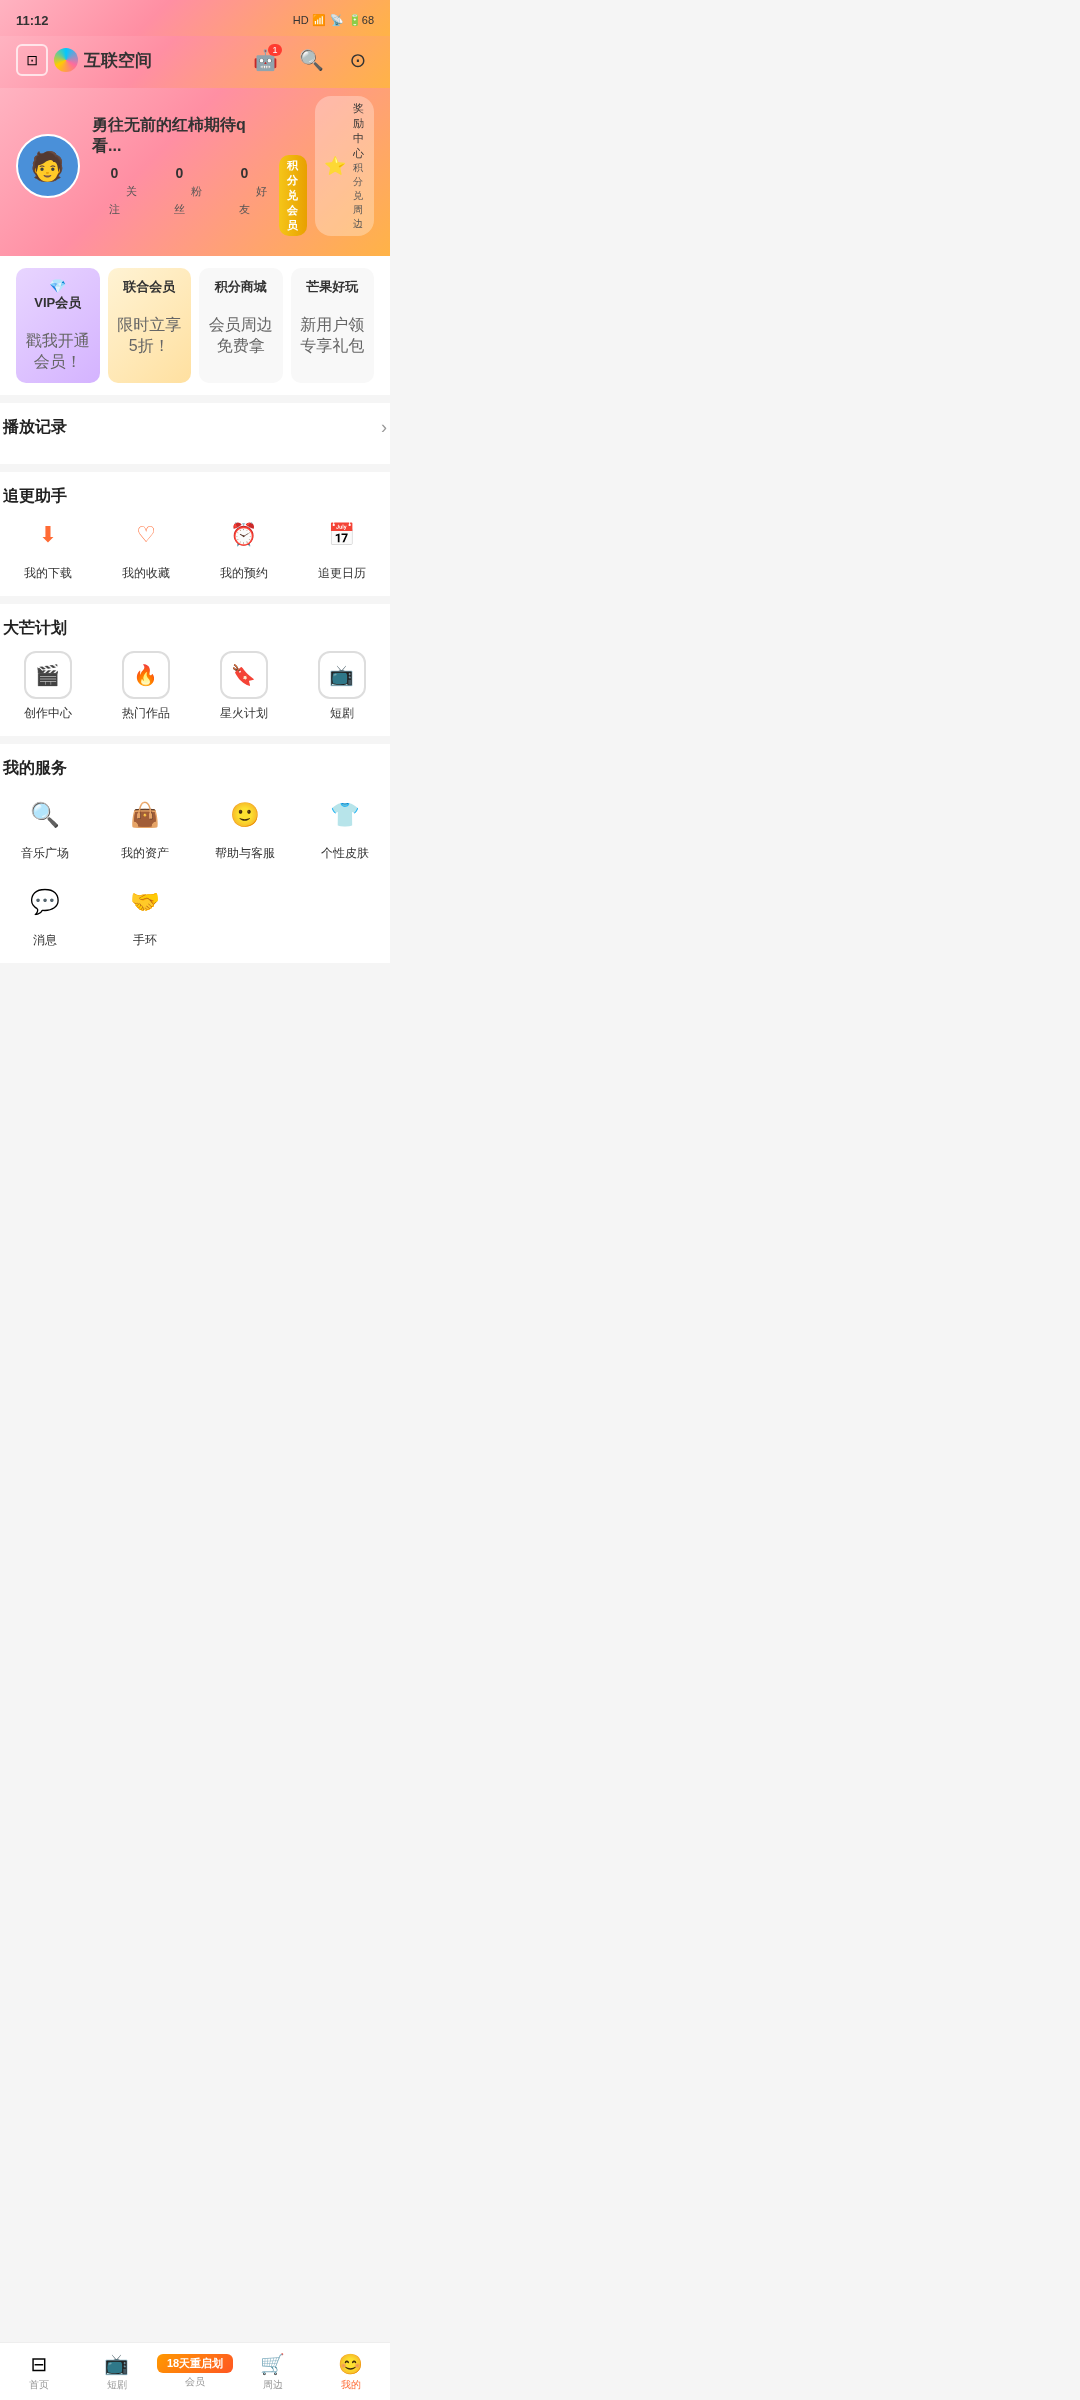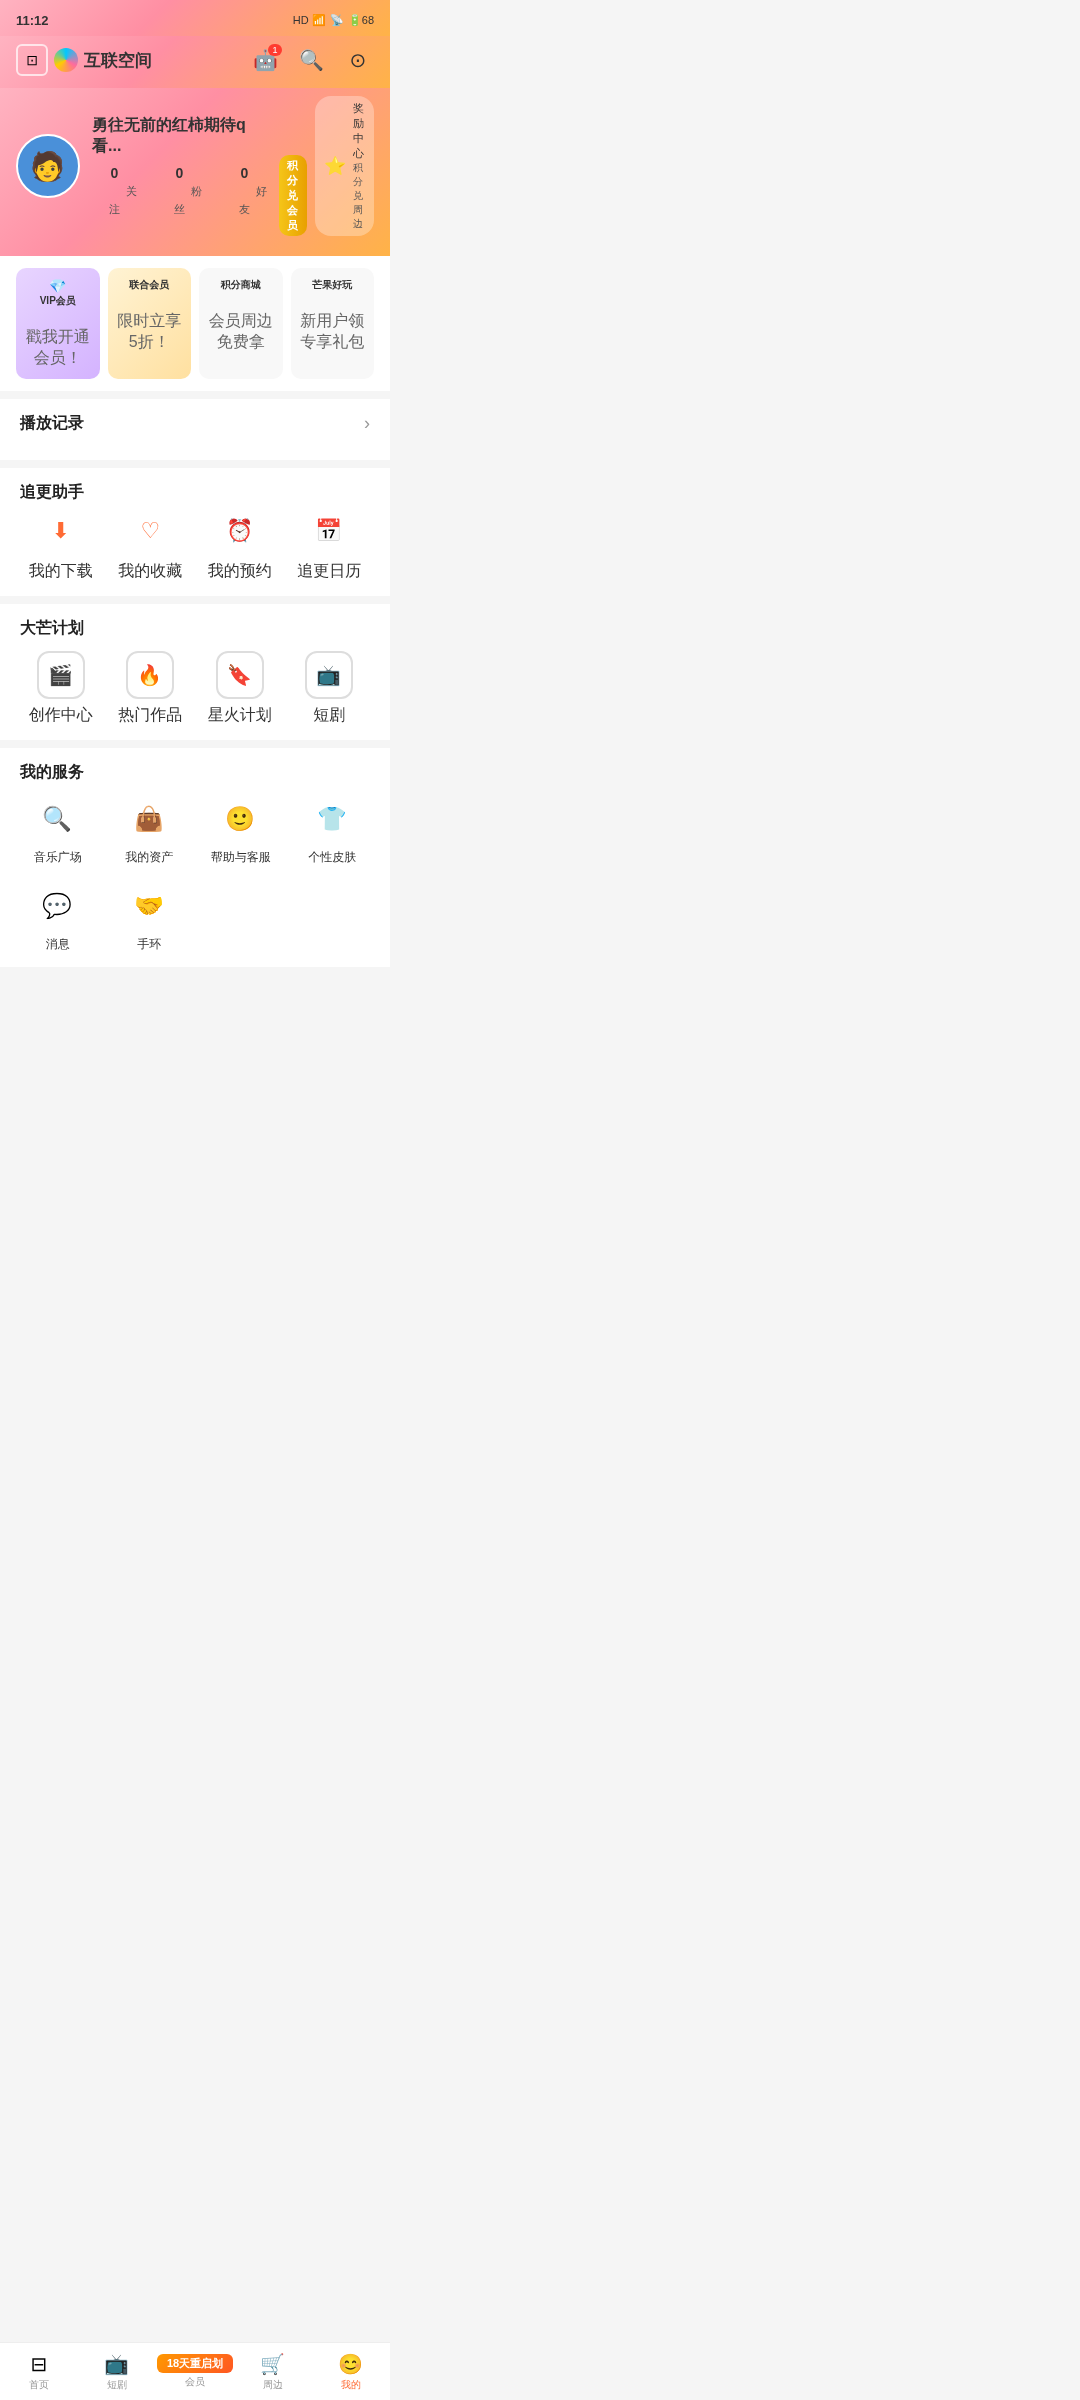--- a/index.html
+++ b/index.html
@@ -128,29 +128,29 @@
     }
     .mem-card-1 {
       background: linear-gradient(135deg, #e8d5ff, #d4b3ff);
       grid-column: span 1;
     }
     .mem-card-2 {
       background: linear-gradient(135deg, #fff3d4, #ffe0a0);
     }
     .mem-card-3 { background: #f8f8f8; }
     .mem-card-4 { background: #f8f8f8; }
-    .mem-title { font-size: 10px; font-weight: 600; color: #333; }
+    .mem-title { font-size: 13px; font-weight: 600; color: #333; }
     .mem-sub { font-size: 16px; color: #666; margin-top: 19px; }
     .vip-icon { font-size: 14px; }
 
     
     .section {
       background: white;
       margin-bottom: 8px;
-      padding: 14px 20px;
+      padding: 14px 3px;
     }
     .section-header {
       display: flex;
       justify-content: space-between;
       align-items: center;
       margin-bottom: 12px;
     }
     .section-title { font-size: 16px; font-weight: 700; color: #222; }
     .section-arrow { font-size: 18px; color: #999; }
 
@@ -164,21 +164,21 @@
     .tool-item {
       display: flex; flex-direction: column;
       align-items: center; gap: 6px;
     }
     .tool-icon-wrap {
       width: 48px; height: 48px;
       border-radius: 14px;
       display: flex; align-items: center; justify-content: center;
       font-size: 22px;
     }
-    .tool-label { font-size: 16px; color: #333; }
+    .tool-label { font-size: 12px; color: #333; }
 
     
     .banner {
       margin: 0 0 8px;
       border-radius: 0;
       overflow: hidden;
       height: 110px;
       background: linear-gradient(135deg, #7c3aed, #a855f7, #ec4899);
       position: relative;
       display: flex; align-items: center;

